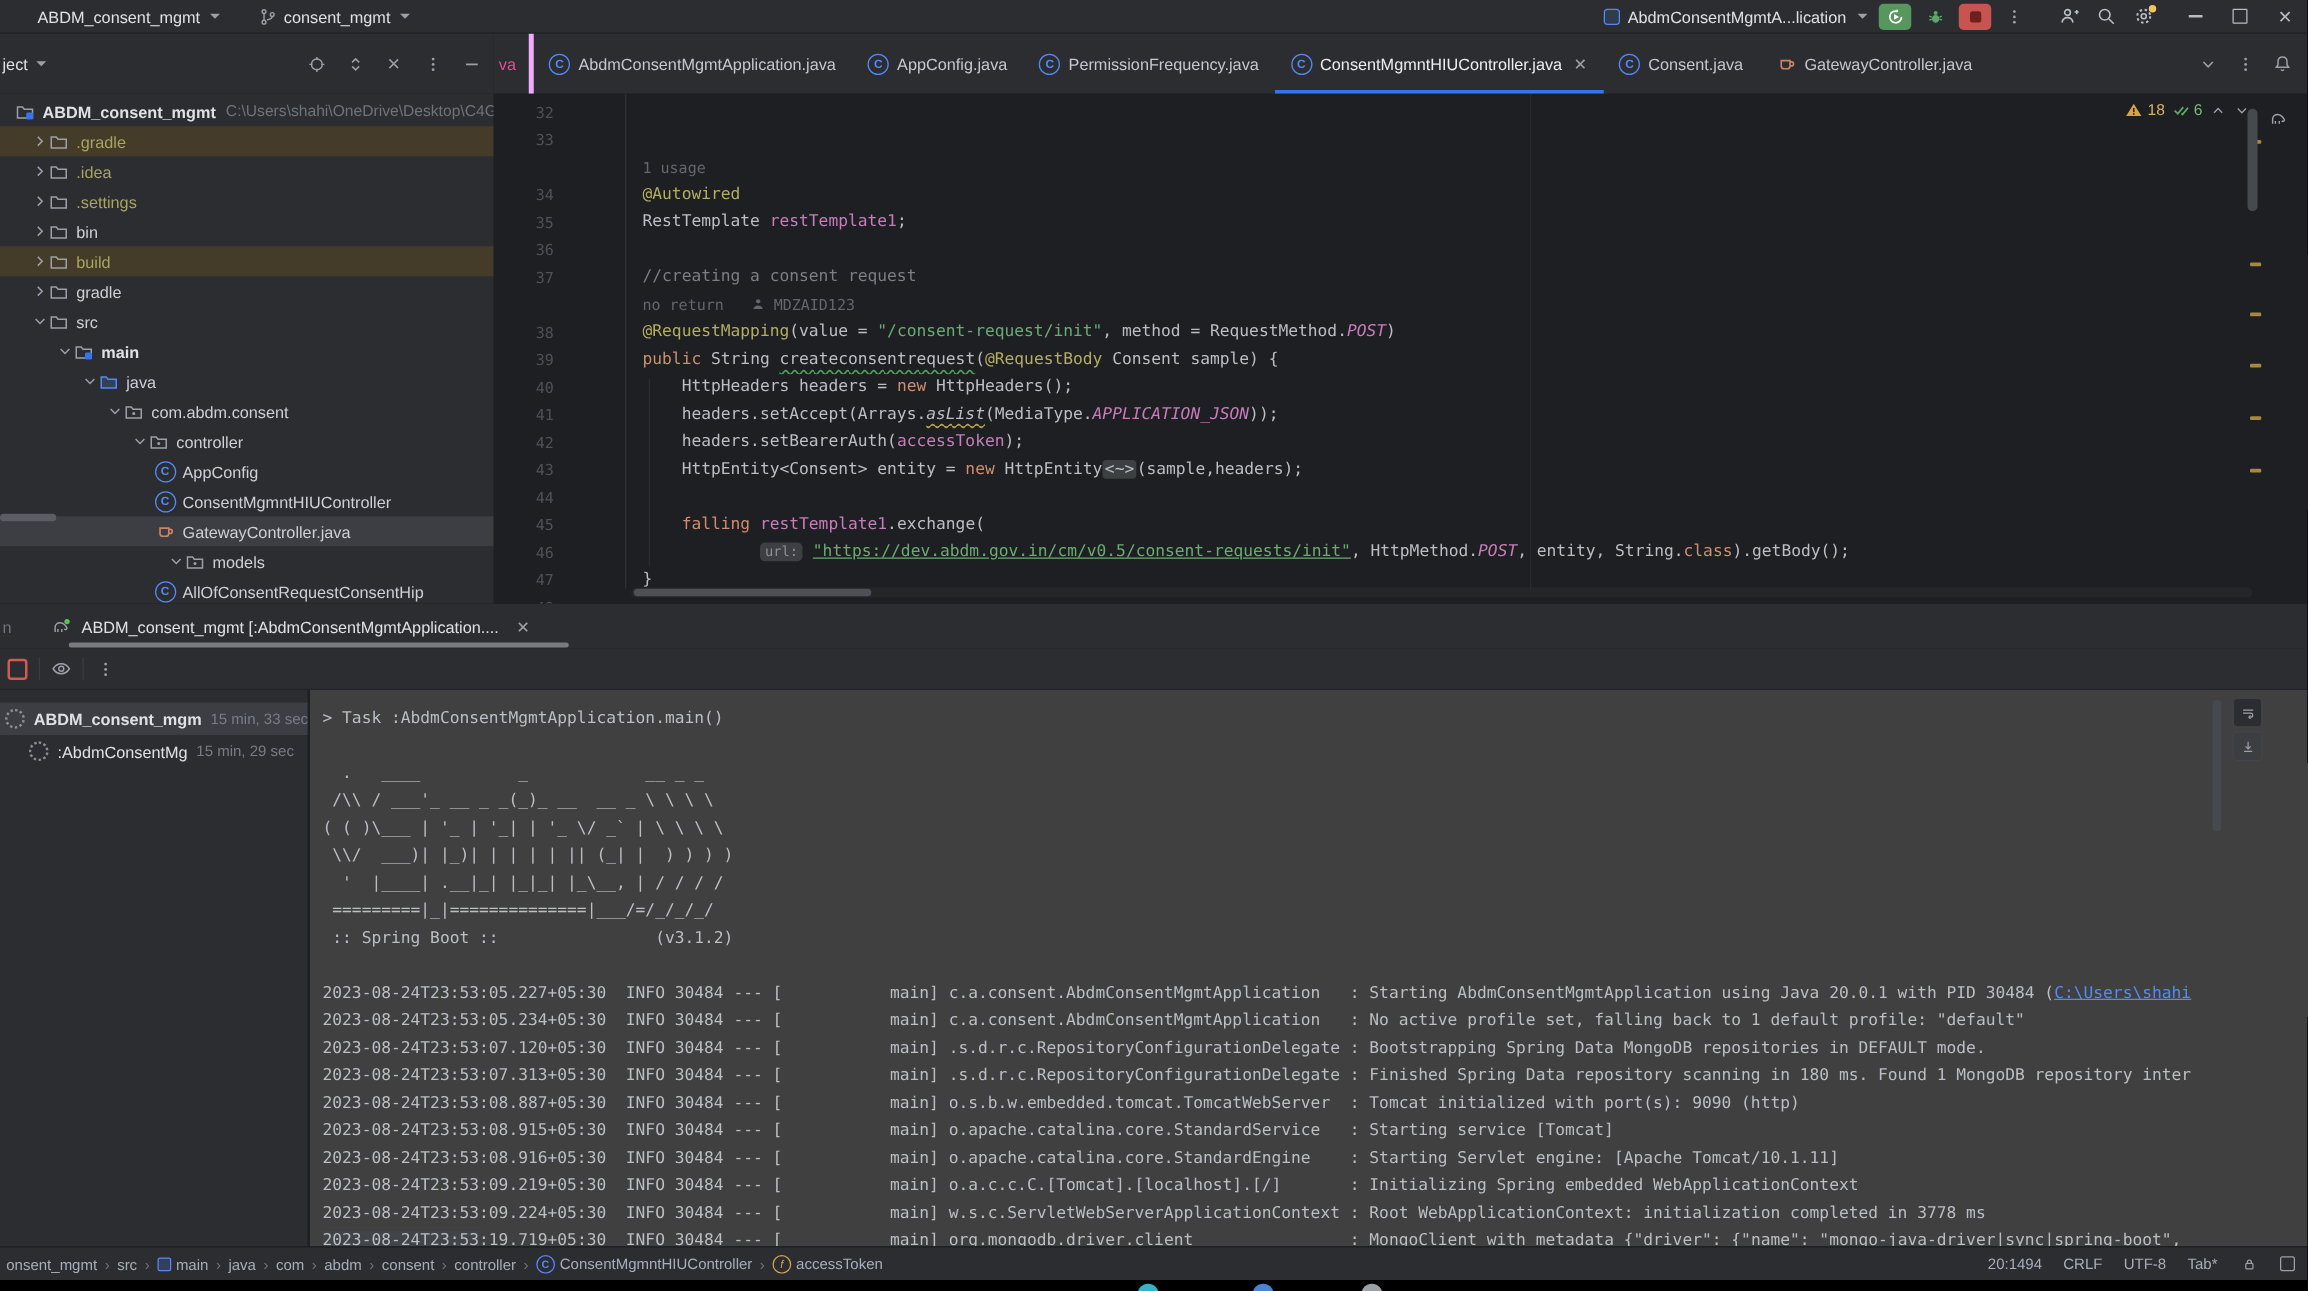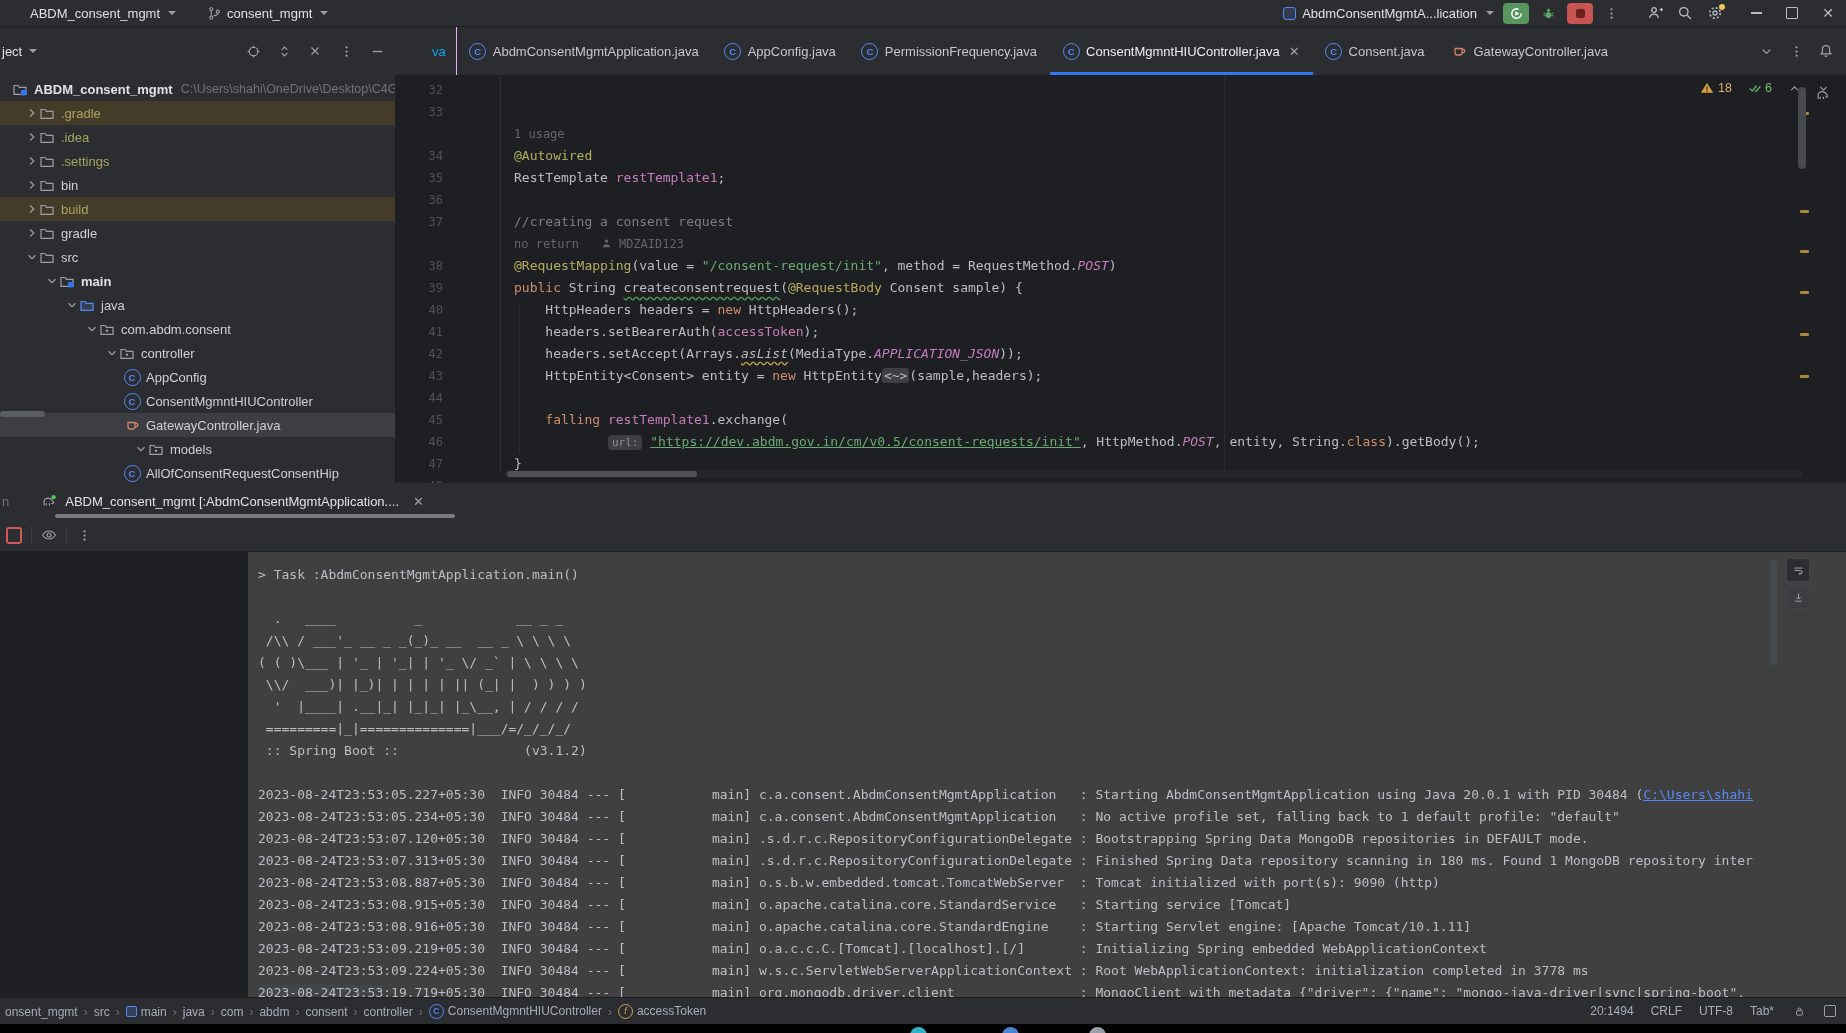--- a/index.html
+++ b/index.html
@@ -30,21 +30,21 @@
   .winx{font-size:14px;line-height:1;color:#b8bcc3;}
 
   
   .projheader{position:absolute;left:0;top:27px;width:395px;height:48px;background:#2b2d30;
               display:flex;align-items:center;box-sizing:border-box;padding:0 10px 0 2px;}
   .projheader .lbl{color:#dfe1e5;display:flex;align-items:center;gap:4px;}
   .ph-icons{margin-left:auto;display:flex;align-items:center;gap:15px;}
   .tabbar{position:absolute;left:395px;top:27px;right:0;height:48px;background:#2b2d30;
           display:flex;align-items:stretch;box-sizing:border-box;}
   .tab{display:flex;align-items:center;gap:7px;padding:0 13px;color:#c6c8ce;position:relative;white-space:nowrap;}
-  .tab.frag{padding:0 10px 0 4px;border-right:1px solid #f0abfc;color:#0ea5e9;margin-left:33px;}
+  .tab.frag{padding:0 10px 0 4px;border-right:4px solid #f0abfc;color:#ec4899;}
   .tab.active{color:#eceef2;}
   .tab.active::after{content:'';position:absolute;left:0;right:0;bottom:0;height:3px;background:#3574f0;}
   .tclose{color:#9da0a8;font-size:13px;margin-left:2px;}
   .tabbar-right{margin-left:auto;display:flex;align-items:center;gap:14px;padding-right:12px;}
   .cicn{display:inline-flex;width:15px;height:15px;border:1.2px solid #548af7;border-radius:50%;
         color:#548af7;font-size:9.5px;font-weight:bold;align-items:center;justify-content:center;flex:none;
         font-family:"Liberation Sans",sans-serif;}
 
   
   .tree{position:absolute;left:0;top:75px;width:395px;height:408px;background:#2b2d30;overflow:hidden;padding-top:2px;box-sizing:border-box;}
@@ -74,21 +74,21 @@
   .t-cn{color:#c77dbb;font-style:italic;}
   .t-cm{color:#7a7e85;}
   .t-it{font-style:italic;}
   .t-hint{color:#62666d;font-size:12px;}
   .t-wg{text-decoration:underline;text-decoration-style:wavy;text-decoration-color:#4e9e58;text-underline-offset:4px;}
   .t-wy{text-decoration:underline;text-decoration-style:wavy;text-decoration-color:#b8a14a;text-underline-offset:3px;}
   .chip{background:#3d3f43;color:#8c9099;border-radius:4px;padding:1px 4px;font-size:11px;}
   .fold{background:#3d4043;color:#bcbec4;border-radius:3px;padding:0 2px;}
   .wrapguide{position:absolute;left:829px;top:0;bottom:12px;width:1px;background:rgba(255,255,255,.05);}
   .indentguide{position:absolute;left:124px;top:228px;height:150px;width:1px;background:rgba(255,255,255,.06);}
-  .inspect{position:absolute;left:1305px;top:6px;display:flex;align-items:center;gap:16px;
+  .inspect{position:absolute;left:1305px;top:6px;display:flex;align-items:center;gap:6px;
            font-family:"Liberation Sans",sans-serif;font-size:12.5px;color:#bcbec4;}
   .inspect .wnum{color:#d5b26a;}
   .inspect .gnum{color:#79b87e;}
   .mark{position:absolute;width:9px;height:3px;background:#a9873e;border-radius:1px;}
   .evthumb{position:absolute;left:1403px;top:12px;width:8px;height:82px;background:#46494d;border-radius:4px;}
   .ehtrack{position:absolute;left:110px;right:44px;bottom:5px;height:8px;background:rgba(255,255,255,.03);border-radius:4px;}
   .ehthumb{position:absolute;left:112px;bottom:6px;width:190px;height:6px;background:#4d5156;border-radius:3px;}
   .gradrail{position:absolute;left:1420px;top:12px;}
 
   
@@ -556,22 +556,22 @@
         <div class="cl"><span>RestTemplate </span><span class="t-f">restTemplate1</span><span>;</span></div>
         <div class="cl"></div>
         <div class="cl"><span class="t-cm">//creating a consent request</span></div>
         <div class="cl"><span class="t-hint">no return   </span><span><svg viewBox="0 0 16 16" width="11" height="11" style="display:inline;vertical-align:-1px;">
               <circle cx="8" cy="4.5" r="2.5" fill="#62666d"></circle>
               <path d="M2.5 13.5c.6-3 2.8-4.3 5.5-4.3s4.9 1.3 5.5 4.3z" fill="#62666d"></path>
             </svg></span><span class="t-hint"> MDZAID123</span></div>
         <div class="cl"><span class="t-an">@RequestMapping</span><span>(value = </span><span class="t-s">"/consent-request/init"</span><span>, method = RequestMethod.</span><span class="t-cn">POST</span><span>)</span></div>
         <div class="cl"><span class="t-k">public </span><span>String </span><span class="t-wg">createconsentrequest</span><span>(</span><span class="t-an">@RequestBody</span><span> Consent sample) {</span></div>
         <div class="cl"><span>    HttpHeaders headers = </span><span class="t-k">new </span><span>HttpHeaders();</span></div>
+        <div class="cl"><span>    headers.setAccept(Arrays.</span><span class="t-it t-wy">asList</span><span>(MediaType.</span><span class="t-cn">APPLICATION_JSON</span><span>));</span></div>
         <div class="cl"><span>    headers.setBearerAuth(</span><span class="t-f">accessToken</span><span>);</span></div>
-        <div class="cl"><span>    headers.setAccept(Arrays.</span><span class="t-it t-wy">asList</span><span>(MediaType.</span><span class="t-cn">APPLICATION_JSON</span><span>));</span></div>
         <div class="cl"><span>    HttpEntity&lt;Consent&gt; entity = </span><span class="t-k">new </span><span>HttpEntity</span><span class="fold">&lt;~&gt;</span><span>(sample,headers);</span></div>
         <div class="cl"></div>
         <div class="cl"><span>    </span><span class="t-k">falling </span><span class="t-f">restTemplate1</span><span>.exchange(</span></div>
         <div class="cl"><span>            </span><span class="chip">url:</span><span> </span><span class="t-sl">"https://dev.abdm.gov.in/cm/v0.5/consent-requests/init"</span><span>, HttpMethod.</span><span class="t-cn">POST</span><span>, entity, String.</span><span class="t-k">class</span><span>).getBody();</span></div>
         <div class="cl"><span>}</span></div>
         <div class="cl"></div>
       </div>
     <div class="wrapguide"></div>
     <div class="indentguide"></div>
     <div class="inspect">
@@ -646,20 +646,34 @@
       <span class="rtsep"></span>
       <span class="icn">
           <svg viewBox="0 0 16 16" width="15" height="15">
             <circle cx="8" cy="3.5" r="1.2" fill="#9da0a8"></circle>
             <circle cx="8" cy="8" r="1.2" fill="#9da0a8"></circle>
             <circle cx="8" cy="12.5" r="1.2" fill="#9da0a8"></circle>
           </svg>
         </span>
     </div>
     <div class="runcontent">
+      <div class="runtree">
+          <div id="rtasks">
+            <div class="rrow sel" style="padding-left: 4px;">
+              <span class="spin"></span>
+              <span style="font-weight:bold;">ABDM_consent_mgm</span>
+              <span class="time">15 min, 33 sec</span>
+            </div>
+            <div class="rrow" style="padding-left: 23px;">
+              <span class="spin"></span>
+              <span style="">:AbdmConsentMg</span>
+              <span class="time">15 min, 29 sec</span>
+            </div>
+          </div>
+        </div>
       <div class="console">
         <div id="clines">
             <div class="kline">&gt; Task :AbdmConsentMgmtApplication.main()</div>
             <div class="kline"></div>
             <div class="kline">  .   ____          _            __ _ _</div>
             <div class="kline"> /\\ / ___'_ __ _ _(_)_ __  __ _ \ \ \ \</div>
             <div class="kline">( ( )\___ | '_ | '_| | '_ \/ _` | \ \ \ \</div>
             <div class="kline"> \\/  ___)| |_)| | | | | || (_| |  ) ) ) )</div>
             <div class="kline">  '  |____| .__|_| |_|_| |_\__, | / / / /</div>
             <div class="kline"> =========|_|==============|___/=/_/_/_/</div>

